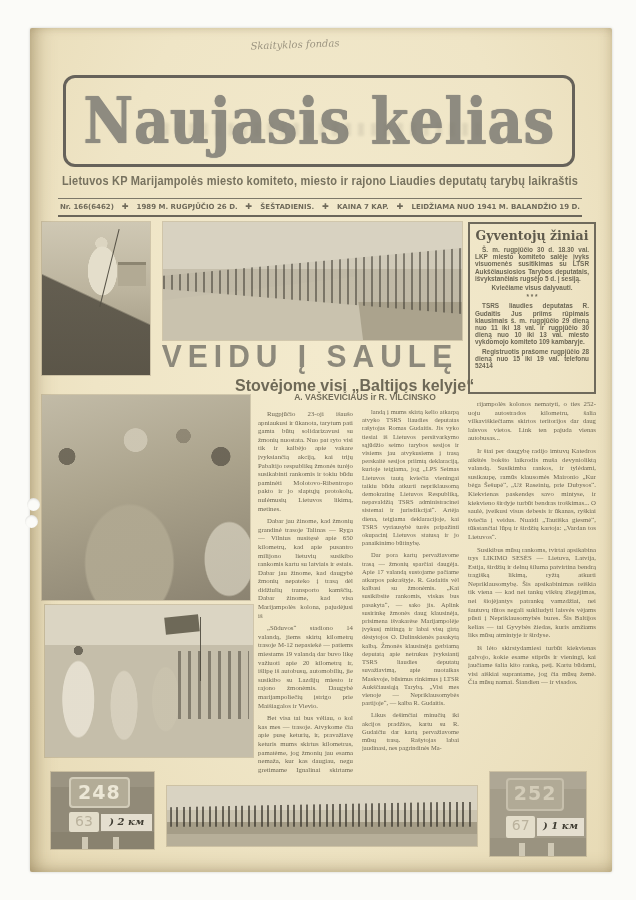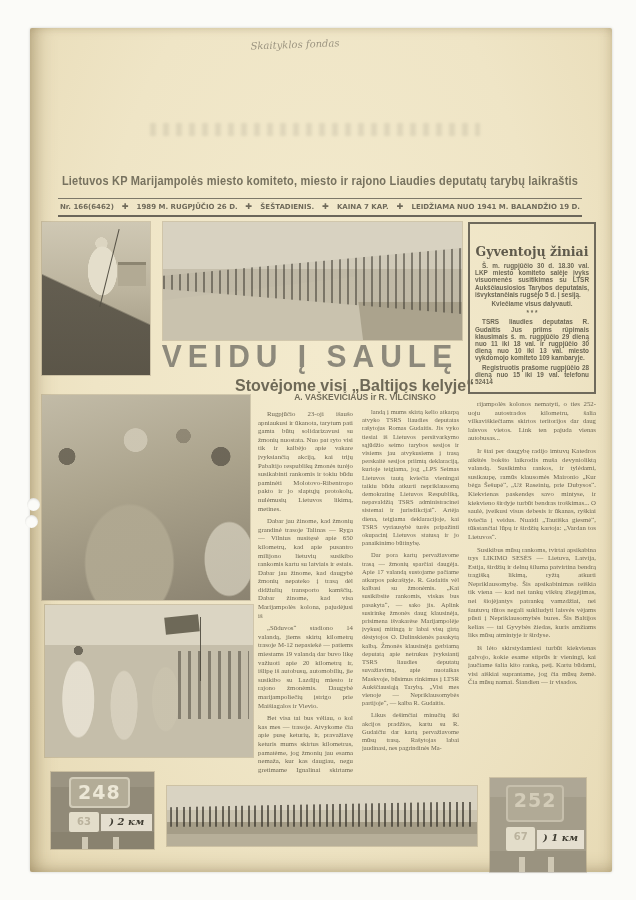--- a/index.html
+++ b/index.html
@@ -61,21 +61,21 @@
     left:30px; top:173px; width:520px; height:11px;
     display:flex; justify-content:space-between; align-items:center;
     font-family:"DejaVu Sans", sans-serif;
     font-size:7px; font-weight:bold; color:#6f6a5a; white-space:nowrap;
   }
   .dateline .sep { font-size:8px; color:#6f6a5a; }
 
   
   .notice-box {
     left:438px; top:194px; width:128px; height:172px;
-    border:2px solid #6f6a5c; padding:20px 5px; overflow:hidden;
+    border:2px solid #6f6a5c; padding:4px 5px; overflow:hidden;
   }
   .notice-title {
     text-align:center; font-family:"DejaVu Serif", serif; font-weight:bold;
     font-size:12.5px; color:#5f5a4c; margin-bottom:3px;
   }
   .notice-box p {
     font-size:6.4px; line-height:7.2px; font-weight:bold; color:#6c6755;
     text-align:justify; margin-bottom:2px; text-indent:7px;
   }
   .notice-box p.centered { text-align:center; text-indent:0; }
@@ -163,48 +163,51 @@
     background: linear-gradient(180deg, #d9d3c2 0 40%, #cbc4b0 40% 60%, #a59d87 60% 80%, #b7af99 80% 100%);
   }
   .ph-wide .row-figures {
     position:absolute; left:1%; right:1%; top:26%; height:42%;
     background:repeating-linear-gradient(90deg, rgba(60,56,47,.72) 0 2px, transparent 2px 6.5px);
     clip-path:polygon(0 22%, 100% 0, 100% 100%, 0 100%);
   }
 
   .ph-sign { font-family:"DejaVu Sans", sans-serif; }
   .ph-sign-left  { left:21px;  top:744px; width:103px; height:77px; background:linear-gradient(180deg, #9b9482 0 20%, #918a78 20% 78%, #89826f 78%); }
-  .ph-sign-right { left:460px; top:744px; width:96px;  height:94px; background:linear-gradient(180deg, #aea795 0 20%, #a49d8a 20% 78%, #9a9380 78%);margin-top:6px; }
+  .ph-sign-right { left:460px; top:744px; width:96px;  height:84px; background:linear-gradient(180deg, #aea795 0 20%, #a49d8a 20% 78%, #9a9380 78%); }
   .sign-big {
     position:absolute; left:17%; top:7%; width:60%; height:40%;
     border:2px solid #d2ccb9; border-radius:4px; background:#b3ac97;
     color:#ece7d6; font-weight:bold; font-size:19px; text-align:center; line-height:26px; letter-spacing:1px;
   }
   .ph-sign-right .sign-big { background:#b1aa96; color:#d3ccb8; border-color:#c6bfac; }
   .sign-small {
     position:absolute; left:17%; top:52%; width:30%; height:26%;
     border-radius:2px; background:#e3ddca; color:#bab29d;
-    font-weight:bold; font-size:10px; text-align:center; line-height:19px;
+    font-weight:normal; font-size:14px; text-align:center; line-height:19px;
   }
   .km-note {
     position:absolute; left:49%; top:55%; width:49%; height:21%;
     background:rgba(233,227,212,.95); color:#403d33;
     font-family:"DejaVu Serif", serif; font-style:italic; font-weight:bold;
     font-size:10px; text-align:center; line-height:16px; white-space:nowrap;
   }
   .post { position:absolute; bottom:0; width:6px; height:16%; background:#cfc8b4; }
   .post.p1 { left:30%; } .post.p2 { left:60%; }
 </style>
 </head>
 <body>
 
 <div class="scan">
 
   <div class="abs stamp">Skaityklos fondas</div>
 
+  <div class="abs mast-box">
+    <span class="mast-title">Naujasis kelias</span>
+  </div>
   <div class="abs bleed"></div>
 
   <div class="abs subtitle">Lietuvos KP Marijampolės miesto komiteto, miesto ir rajono Liaudies deputatų tarybų laikraštis</div>
 
   <div class="abs rule-thin"></div>
   <div class="abs dateline">
     <span>Nr. 166(6462)</span>
     <span class="sep">✚</span>
     <span>1989 M. RUGPJŪČIO 26 D.</span>
     <span class="sep">✚</span>

